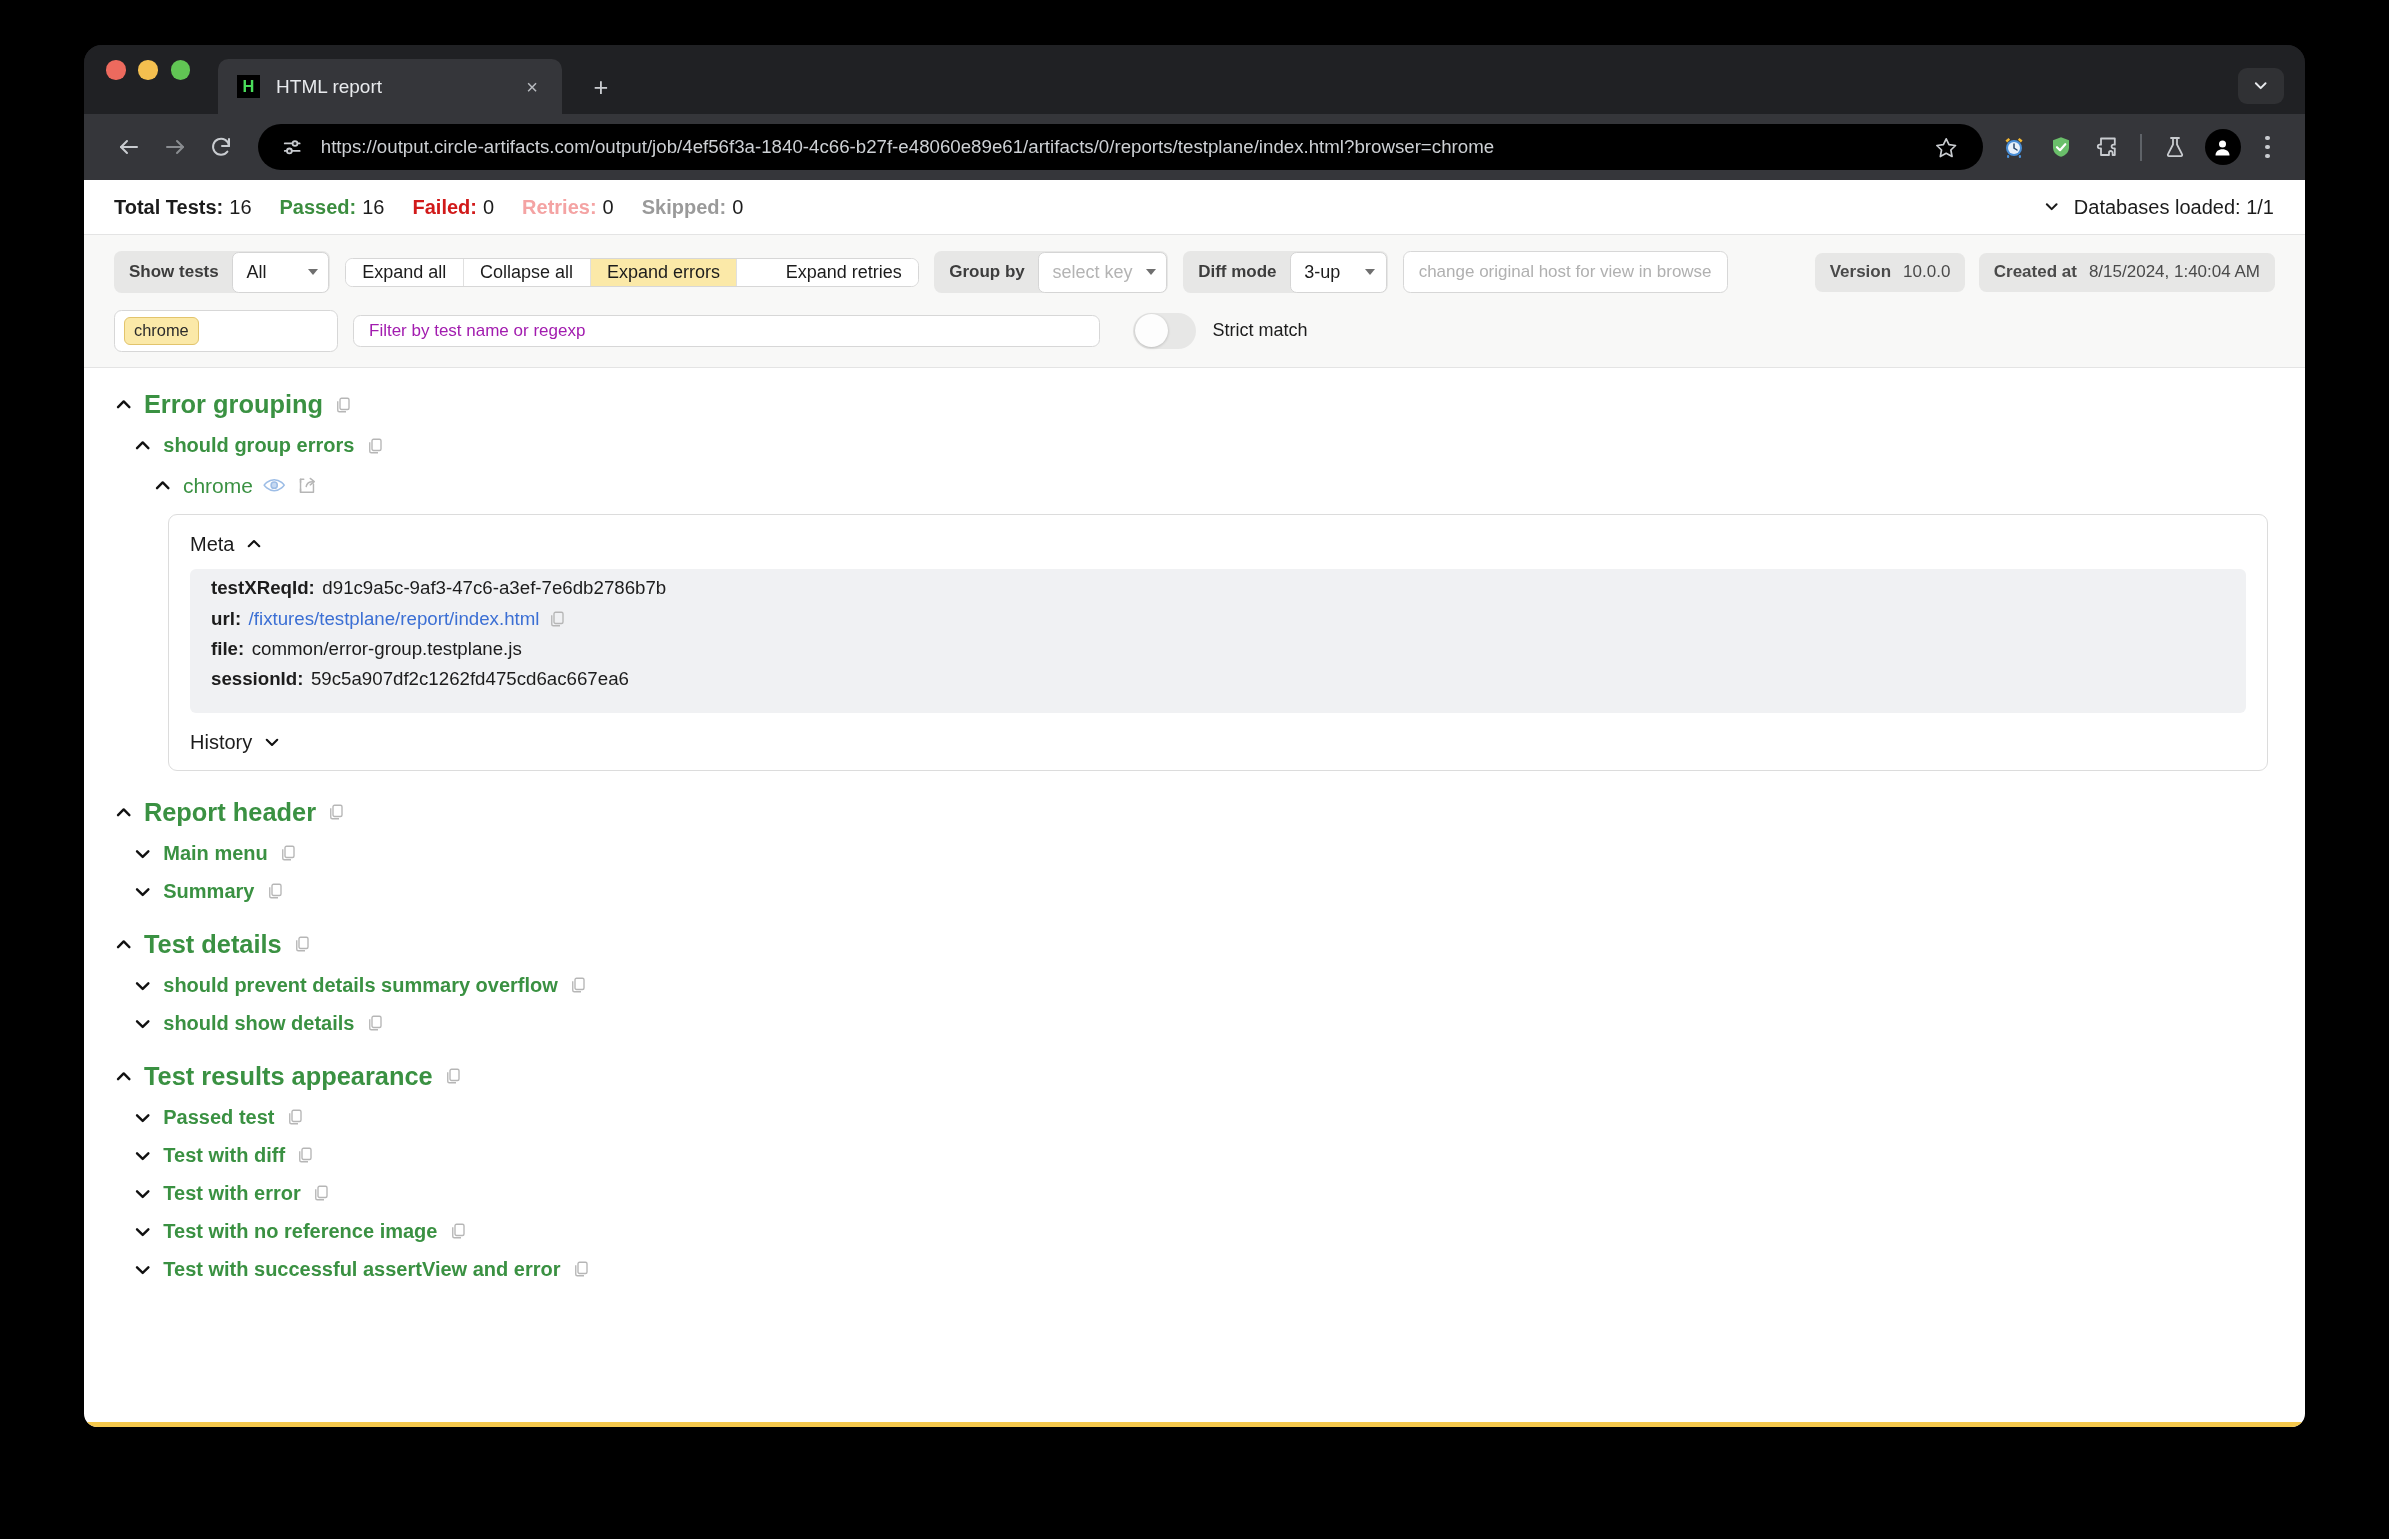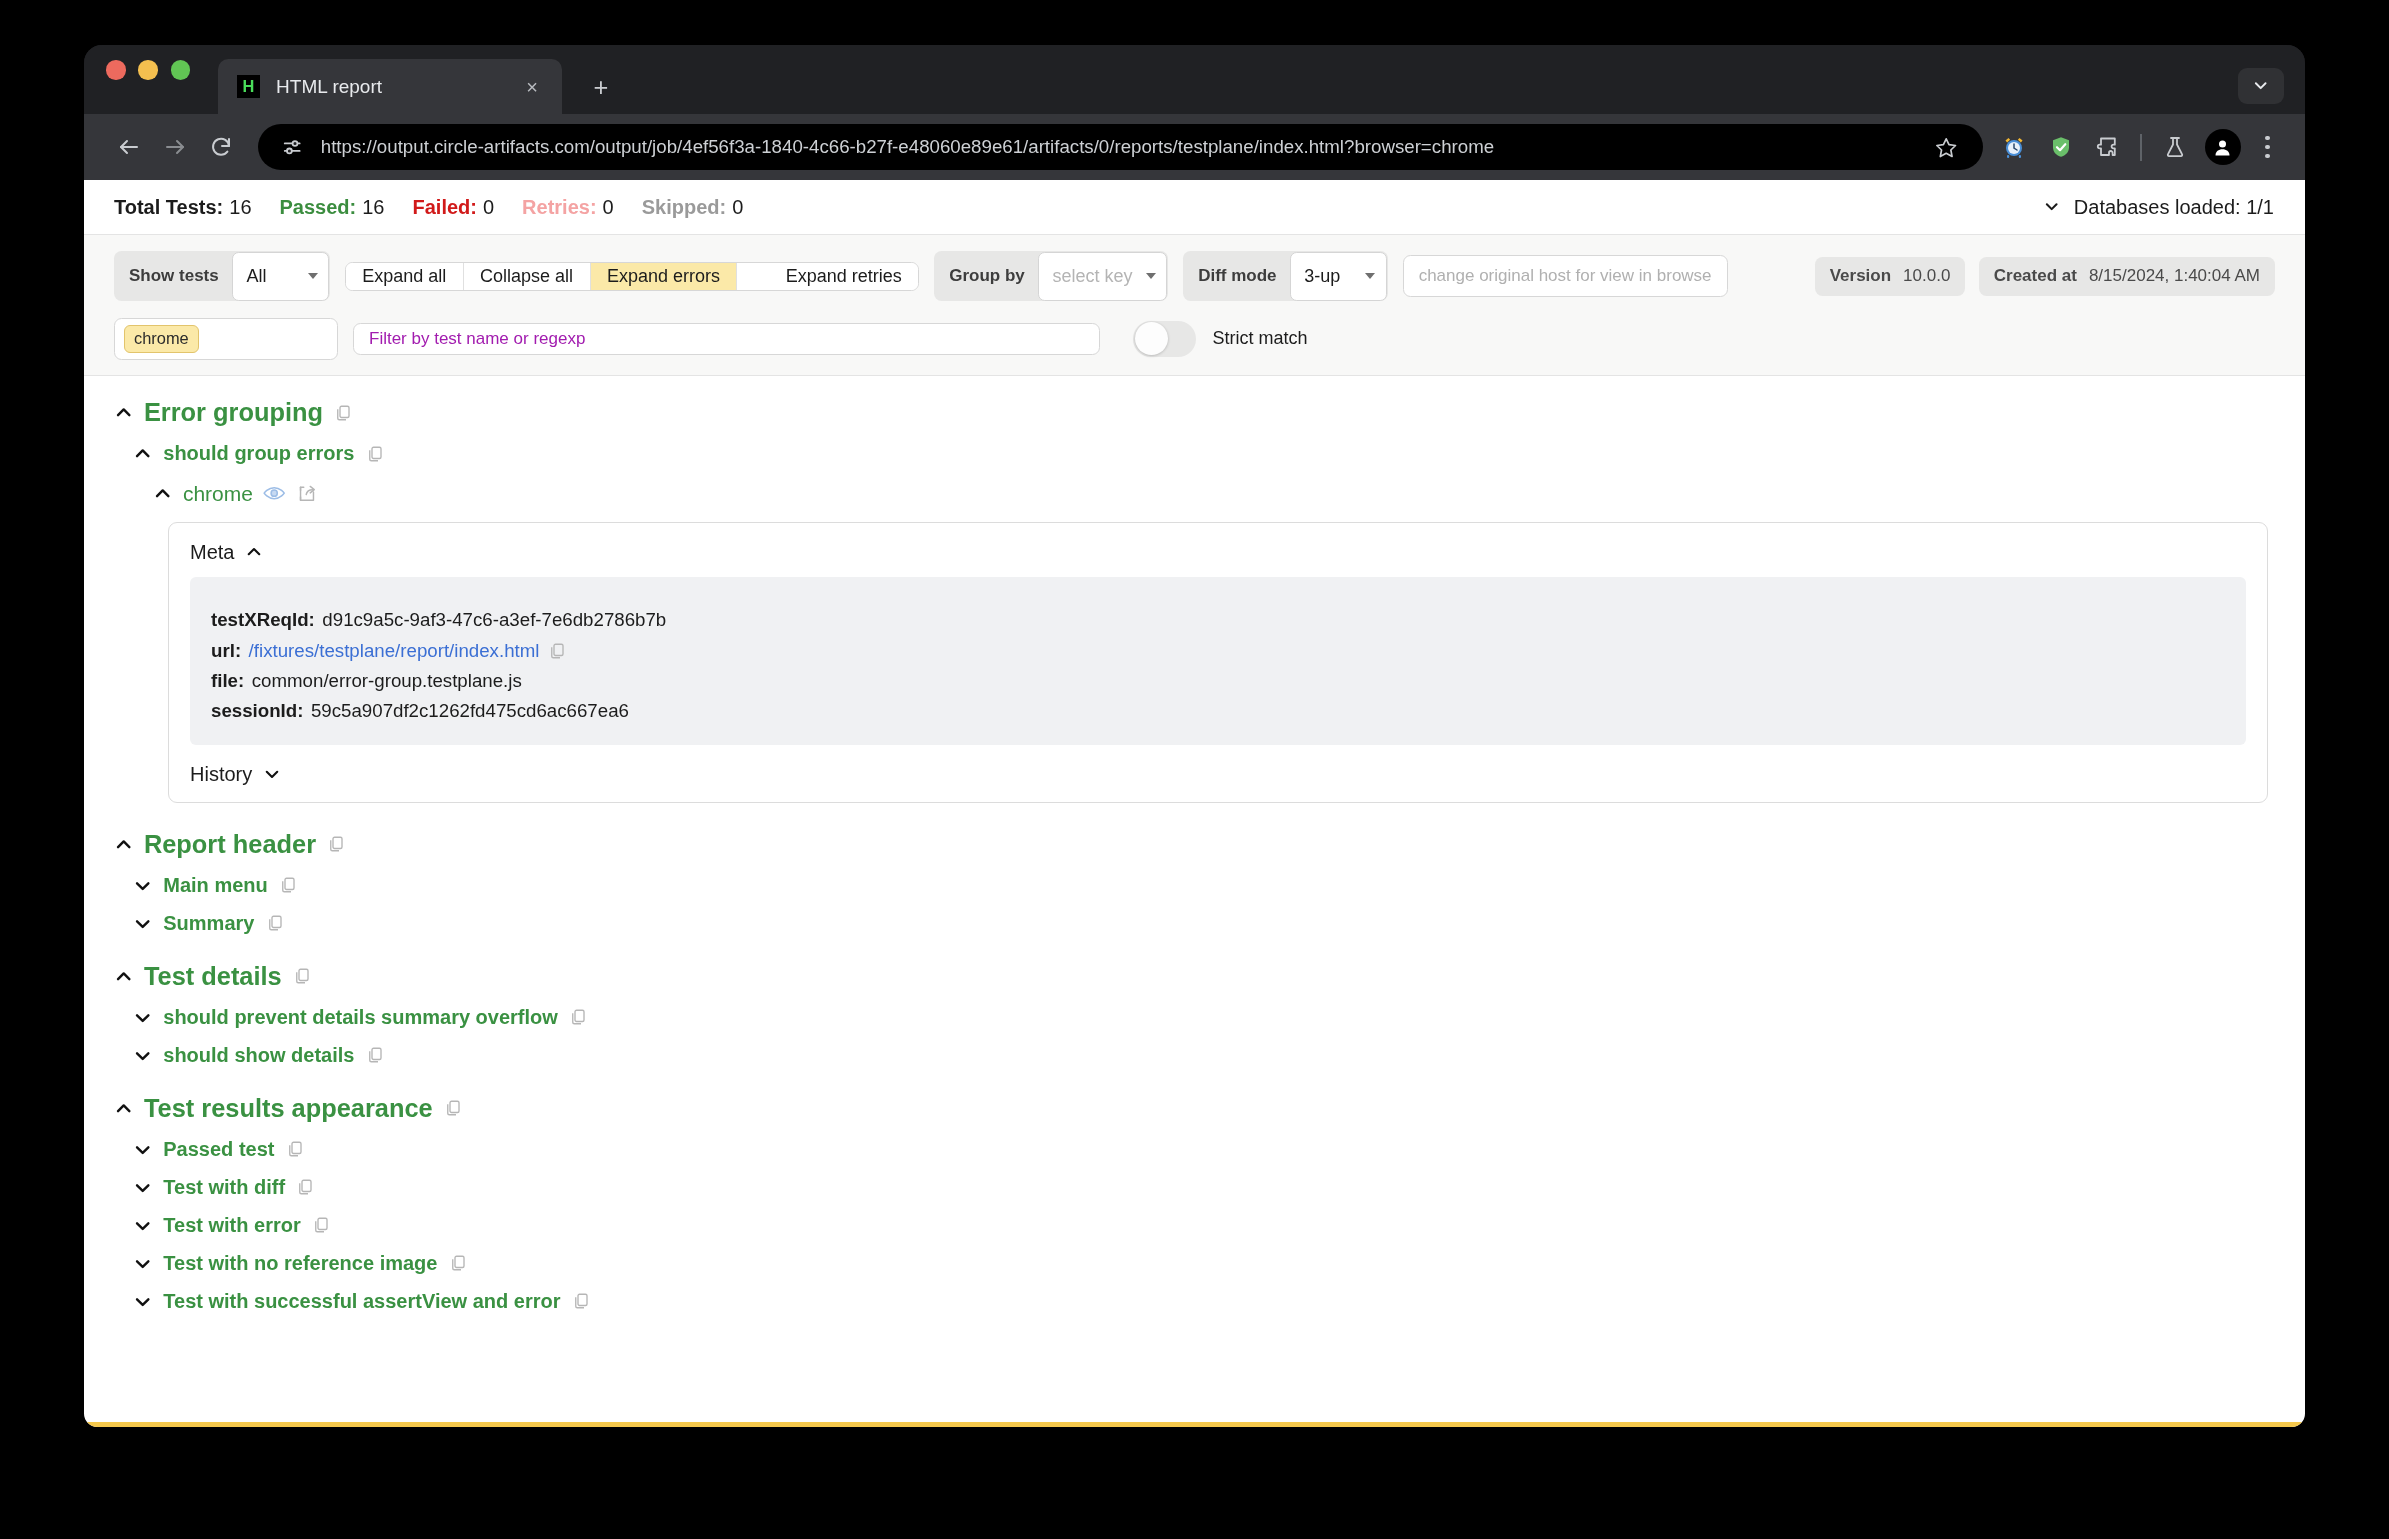--- a/index.html
+++ b/index.html
@@ -176,21 +176,21 @@
   .controls-row {
     display: flex; align-items: center;
     gap: 15px;
   }
   .controls-row + .controls-row { margin-top: 16.4px; }
 
   .ctl-group {
     display: flex; align-items: stretch;
     background: #e7e7e6;
     border-radius: 7.5px;
-    height: 50px;
+    height: 42px;
     overflow: hidden;
   }
   .ctl-label {
     display: flex; align-items: center;
     padding: 0 13.4px 0 15px;
     font-size: 17px; font-weight: bold; color: #3d3d3d;
     white-space: nowrap;
   }
   .ctl-select {
     background: #fff;
@@ -317,21 +317,21 @@
   }
   .section-head {
     display: flex; align-items: center; gap: 10.5px;
     font-size: 20px; color: #1c1c1c;
   }
   .section-head svg { width: 18px; height: 18px; }
   .meta-box {
     margin-top: 13.4px;
     background: #f0f1f3;
     border-radius: 6px;
-    padding: 28px 21px 18px 21px;
+    padding: 4px 21px 18px 21px;
   }
   .meta-line { font-size: 18.7px; color: #1c1c1c; line-height: 1.62; display: flex; align-items: baseline; gap: 7.5px; }
   .meta-line b { font-weight: bold; }
   .meta-line a { color: #3b6fd4; text-decoration: none; }
   .meta-line .copy-icon { align-self: center; }
   .history-head { margin-top: 18px; }
 
   .suite-block { margin-top: 27px; }
   .suite-block.first { margin-top: 0; }
 </style>

